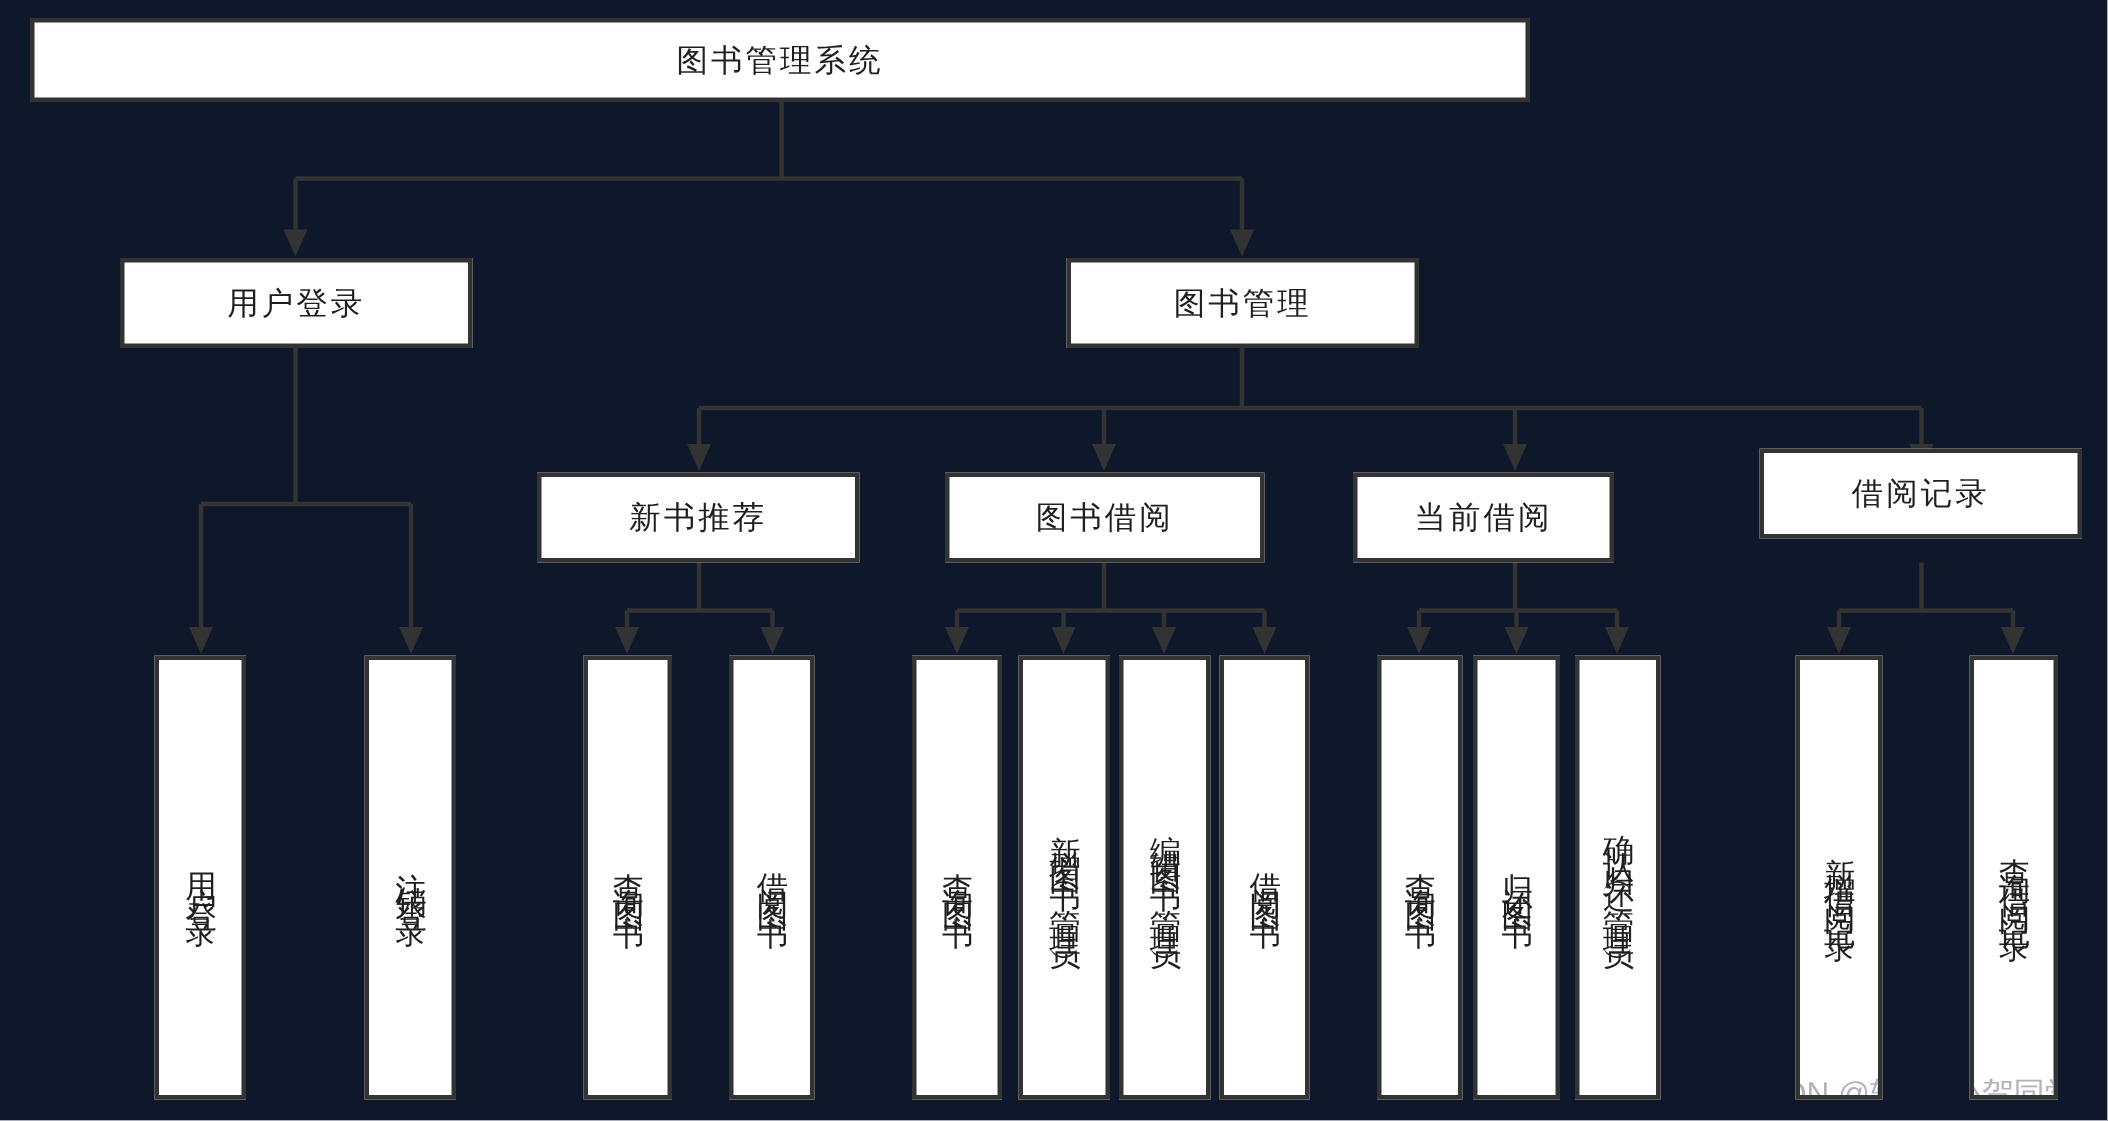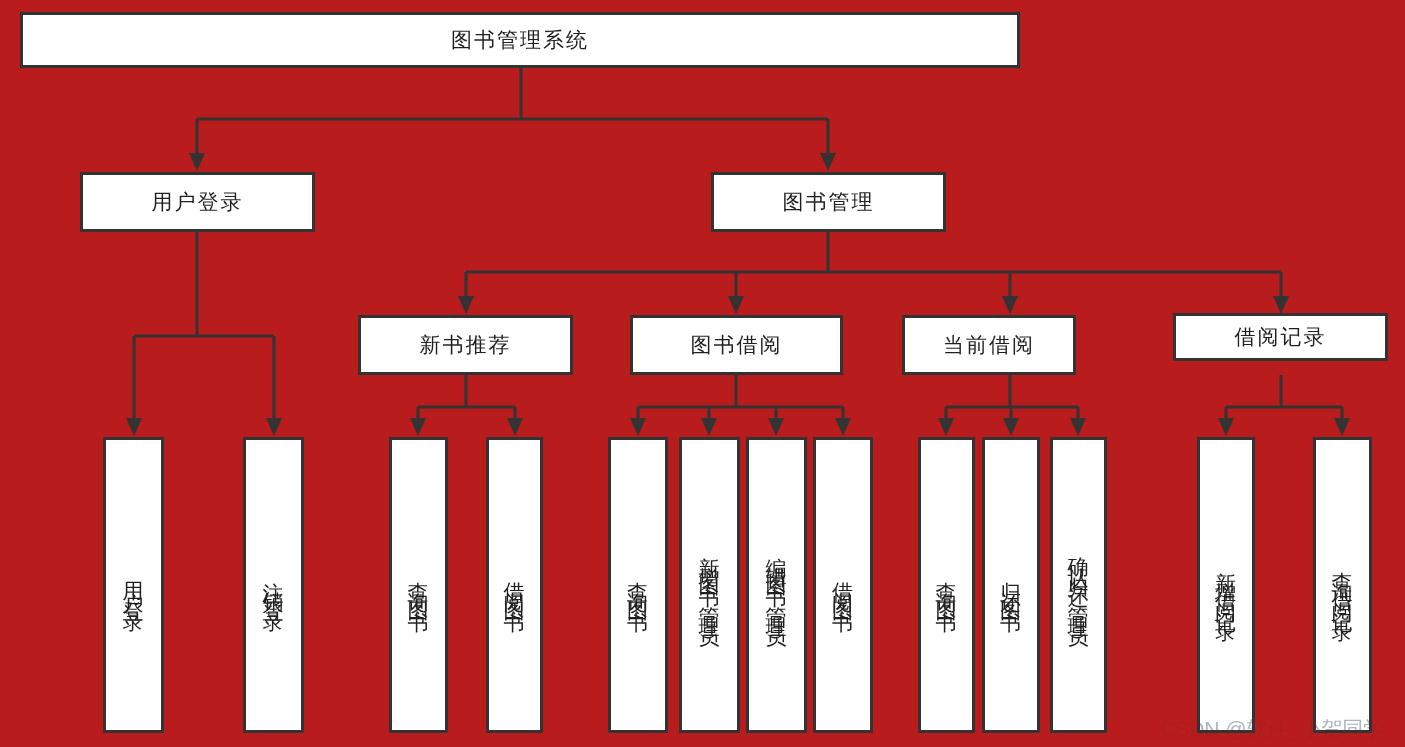--- a/index.html
+++ b/index.html
@@ -1,20 +1,20 @@
 <!DOCTYPE html>
 <html><head>
 <meta charset="utf-8">
 <style>
   html, body { margin: 0; padding: 0; background: #ffffff; }
   #stage {
     position: relative;
     width: 1405px;
     height: 747px;
-    background: #b91c1c;
+    background: #0f172a;
     font-family: "Liberation Sans", sans-serif;
     overflow: hidden;
   }
   #connectors {
     position: absolute;
     left: 0; top: 0;
     width: 1405px; height: 747px;
     z-index: 1;
   }
   .hbox {
@@ -139,21 +139,21 @@
 
   <div class="hbox" style="left:711px; top:172px; width:235px; height:60px;">
     <span>图书管理</span>
   </div>
   <div class="hbox" style="left:630px; top:315px; width:213px; height:60px;font-family:Liberation Mono, monospace;">
     <span>图书借阅</span>
   </div>
   <div class="hbox" style="left:902px; top:315px; width:174px; height:60px;">
     <span>当前借阅</span>
   </div>
-  <div class="hbox" style="left:1173px; top:313px; width:215px; height:48px;">
+  <div class="hbox" style="left:1173px; top:299px; width:215px; height:60px;">
     <span>借阅记录</span>
   </div>
 
   <div class="vbox" style="left:103px; width:61px;">
     <span class="vtext">用户登录</span>
   </div>
   <div class="vbox" style="left:243px; width:61px;">
     <span class="vtext">注销登录</span>
   </div>
 

